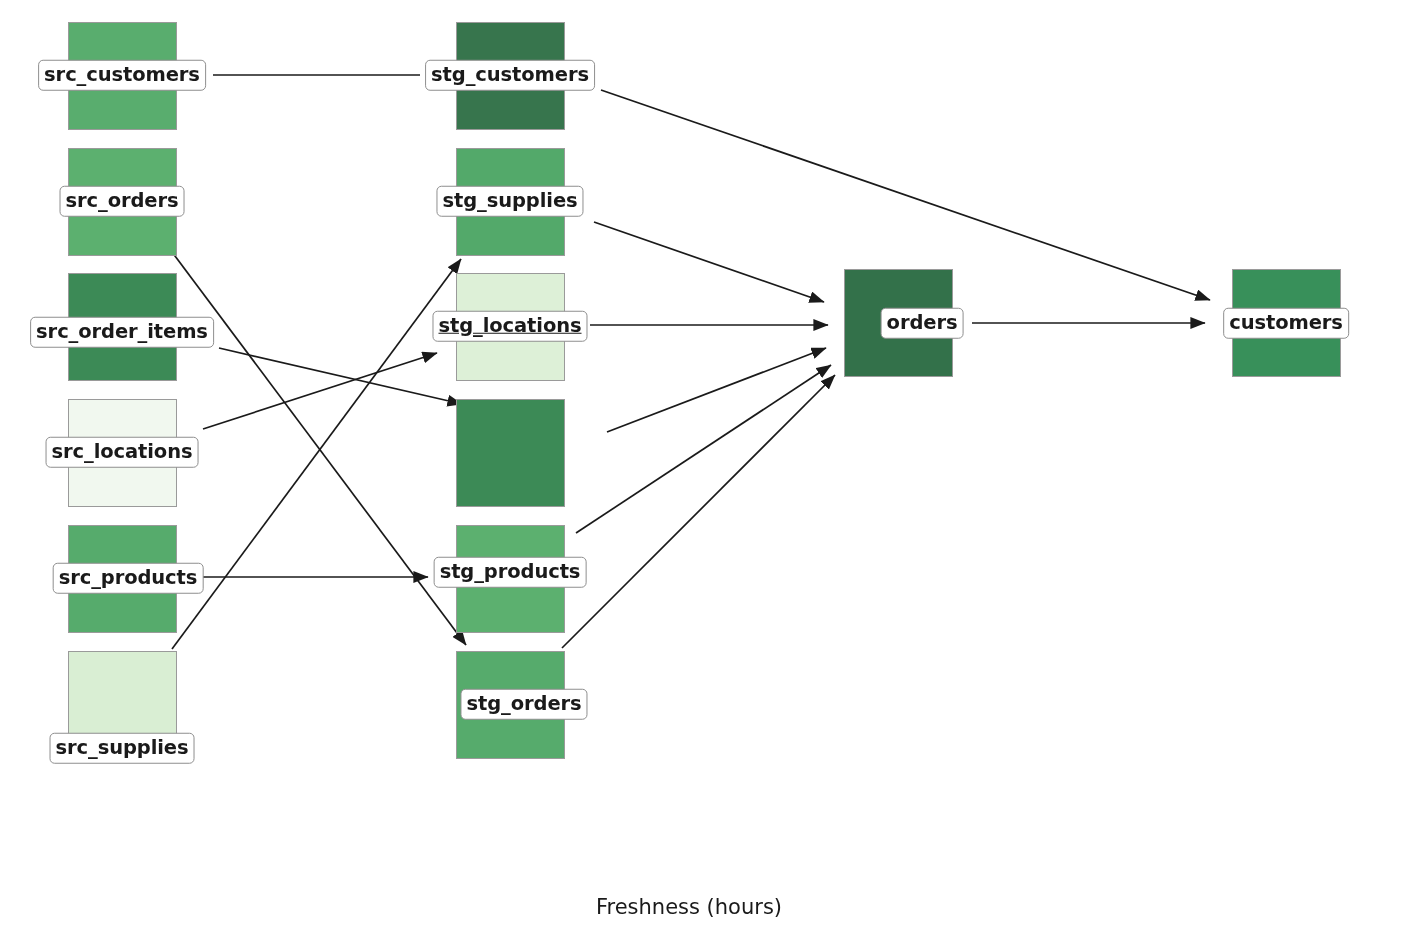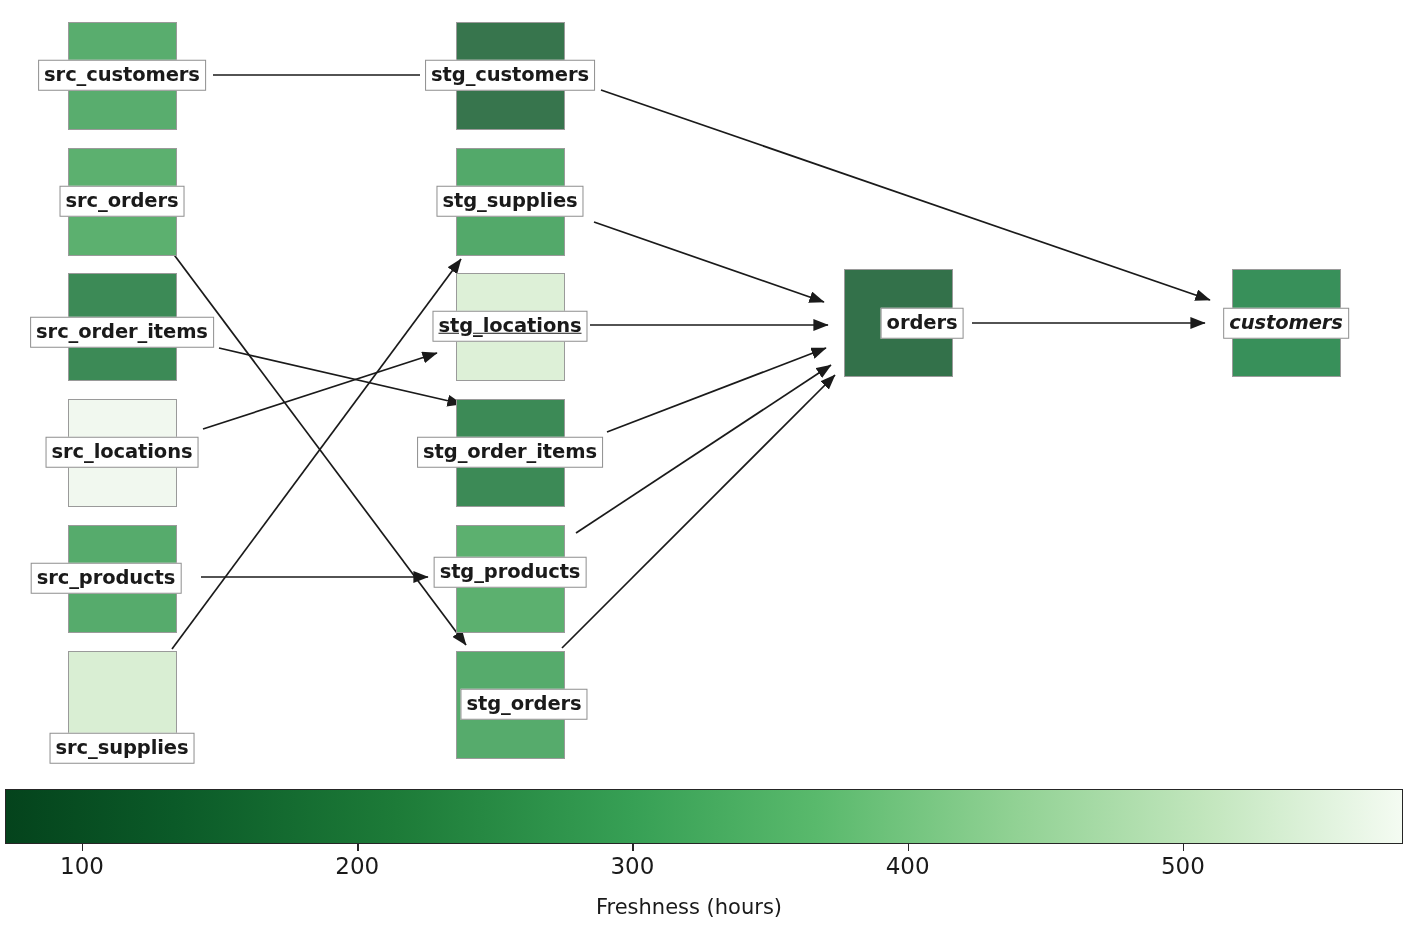--- a/index.html
+++ b/index.html
@@ -27,21 +27,21 @@
   .node {
     position: absolute;
     box-sizing: border-box;
     border: 1px solid #9a9a9a;
   }
   .node-label {
     position: absolute;
     box-sizing: border-box;
     background: #ffffff;
     border: 1.2px solid #8e8e8e;
-    border-radius: 0;
+    border-radius: 5px;
     color: #1a1a1a;
     font-weight: bold;
     font-size: 19.5px;
     line-height: 1;
     letter-spacing: -0.1px;
     padding: 4px 5px 5px 5px;
     white-space: nowrap;
     transform: translate(-50%, -50%);
     z-index: 6;
   }
@@ -136,44 +136,30 @@
   <div class="node" style="left: 456px; top: 525px; width: 109px; height: 108px; background: rgb(92, 176, 111);"></div>
   <div class="node" style="left: 456px; top: 651px; width: 109px; height: 108px; background: rgb(86, 171, 108);"></div>
 
   <div class="node" style="left: 844px; top: 269px; width: 109px; height: 108px; background: rgb(51, 113, 74);"></div>
   <div class="node" style="left: 1232px; top: 269px; width: 109px; height: 108px; background: rgb(56, 144, 90);"></div>
 
   <div class="node-label" style="left:122px; top:75px;">src_customers</div>
   <div class="node-label" style="left:122px; top:201px;">src_orders</div>
   <div class="node-label" style="left:122px; top:332px;">src_order_items</div>
   <div class="node-label" style="left:122px; top:452px;">src_locations</div>
-  <div class="node-label" style="left:106px; top:578px;">src_products</div>
+  <div class="node-label" style="left:128px; top:578px;">src_products</div>
   <div class="node-label" style="left:122px; top:704px;margin-top:44px;">src_supplies</div>
 
   <div class="node-label" style="left:510px; top:75px;">stg_customers</div>
   <div class="node-label" style="left:510px; top:201px;">stg_supplies</div>
   <div class="node-label" style="left:510px; top:326px;text-decoration:underline;">stg_locations</div>
-  <div class="node-label" style="left:510px; top:452px;">stg_order_items</div>
   <div class="node-label" style="left:510px; top:572px;">stg_products</div>
   <div class="node-label" style="left:510px; top:704px;margin-left:14px;">stg_orders</div>
 
   <div class="node-label" style="left:898px; top:323px;margin-left:24px;">orders</div>
-  <div class="node-label" style="left:1286px; top:323px;font-style:italic;">customers</div>
+  <div class="node-label" style="left:1286px; top:323px;">customers</div>
 
-  <div id="colorbar-wrap">
-    <div id="colorbar" style="background: linear-gradient(to right, rgb(4, 67, 28) 0%, rgb(11, 90, 40) 12%, rgb(29, 123, 56) 28%, rgb(55, 160, 85) 45%, rgb(89, 185, 108) 58%, rgb(144, 209, 147) 72%, rgb(194, 230, 189) 86%, rgb(244, 251, 242) 100%);"></div>
-  <div class="cb-tick" style="left: 77.0551px;"></div>
-      <div class="cb-ticklabel" style="left: 77.0551px;">100</div>
-      <div class="cb-tick" style="left: 352.252px;"></div>
-      <div class="cb-ticklabel" style="left: 352.252px;">200</div>
-      <div class="cb-tick" style="left: 627.449px;"></div>
-      <div class="cb-ticklabel" style="left: 627.449px;">300</div>
-      <div class="cb-tick" style="left: 902.646px;"></div>
-      <div class="cb-ticklabel" style="left: 902.646px;">400</div>
-      <div class="cb-tick" style="left: 1177.84px;"></div>
-      <div class="cb-ticklabel" style="left: 1177.84px;">500</div>
-    </div>
 
   <div id="cb-axis-label">
     <span>Freshness (hours)</span>
   </div>
 
 </div>
 
 </body></html>

